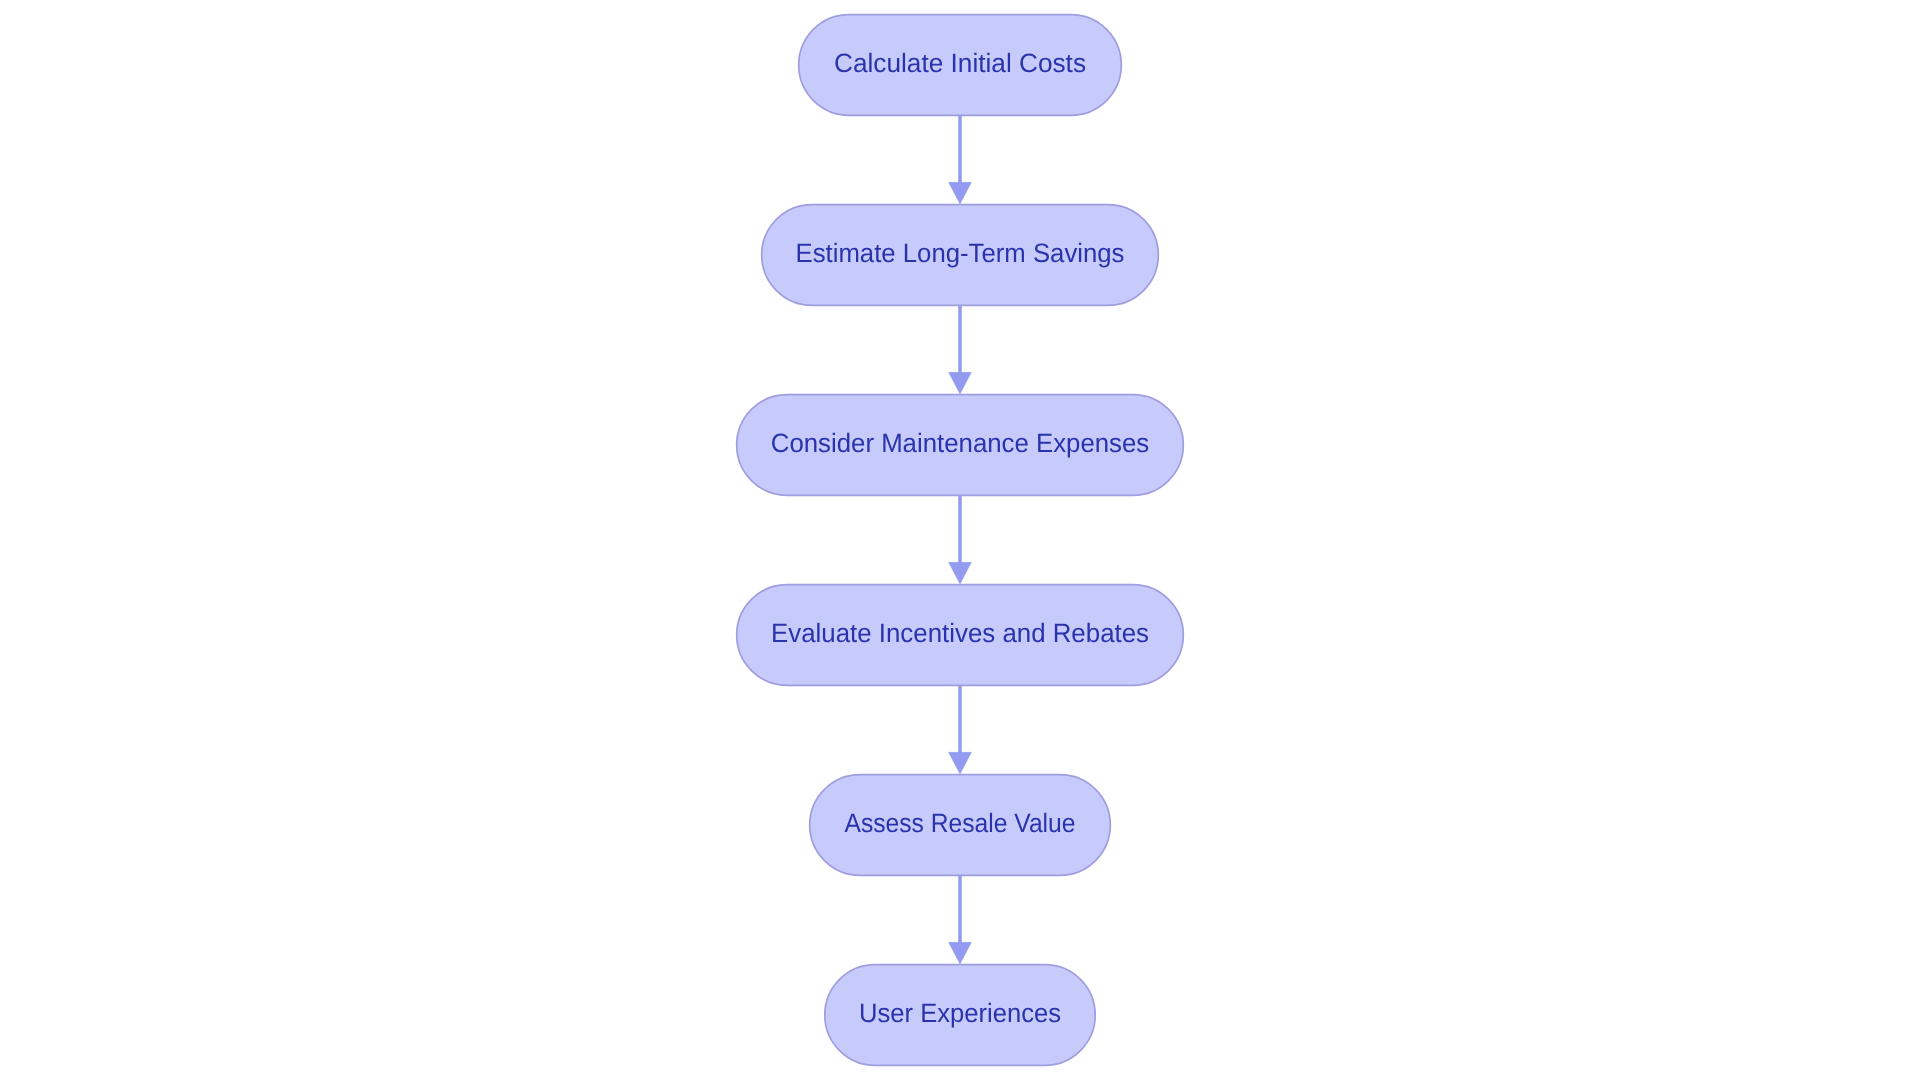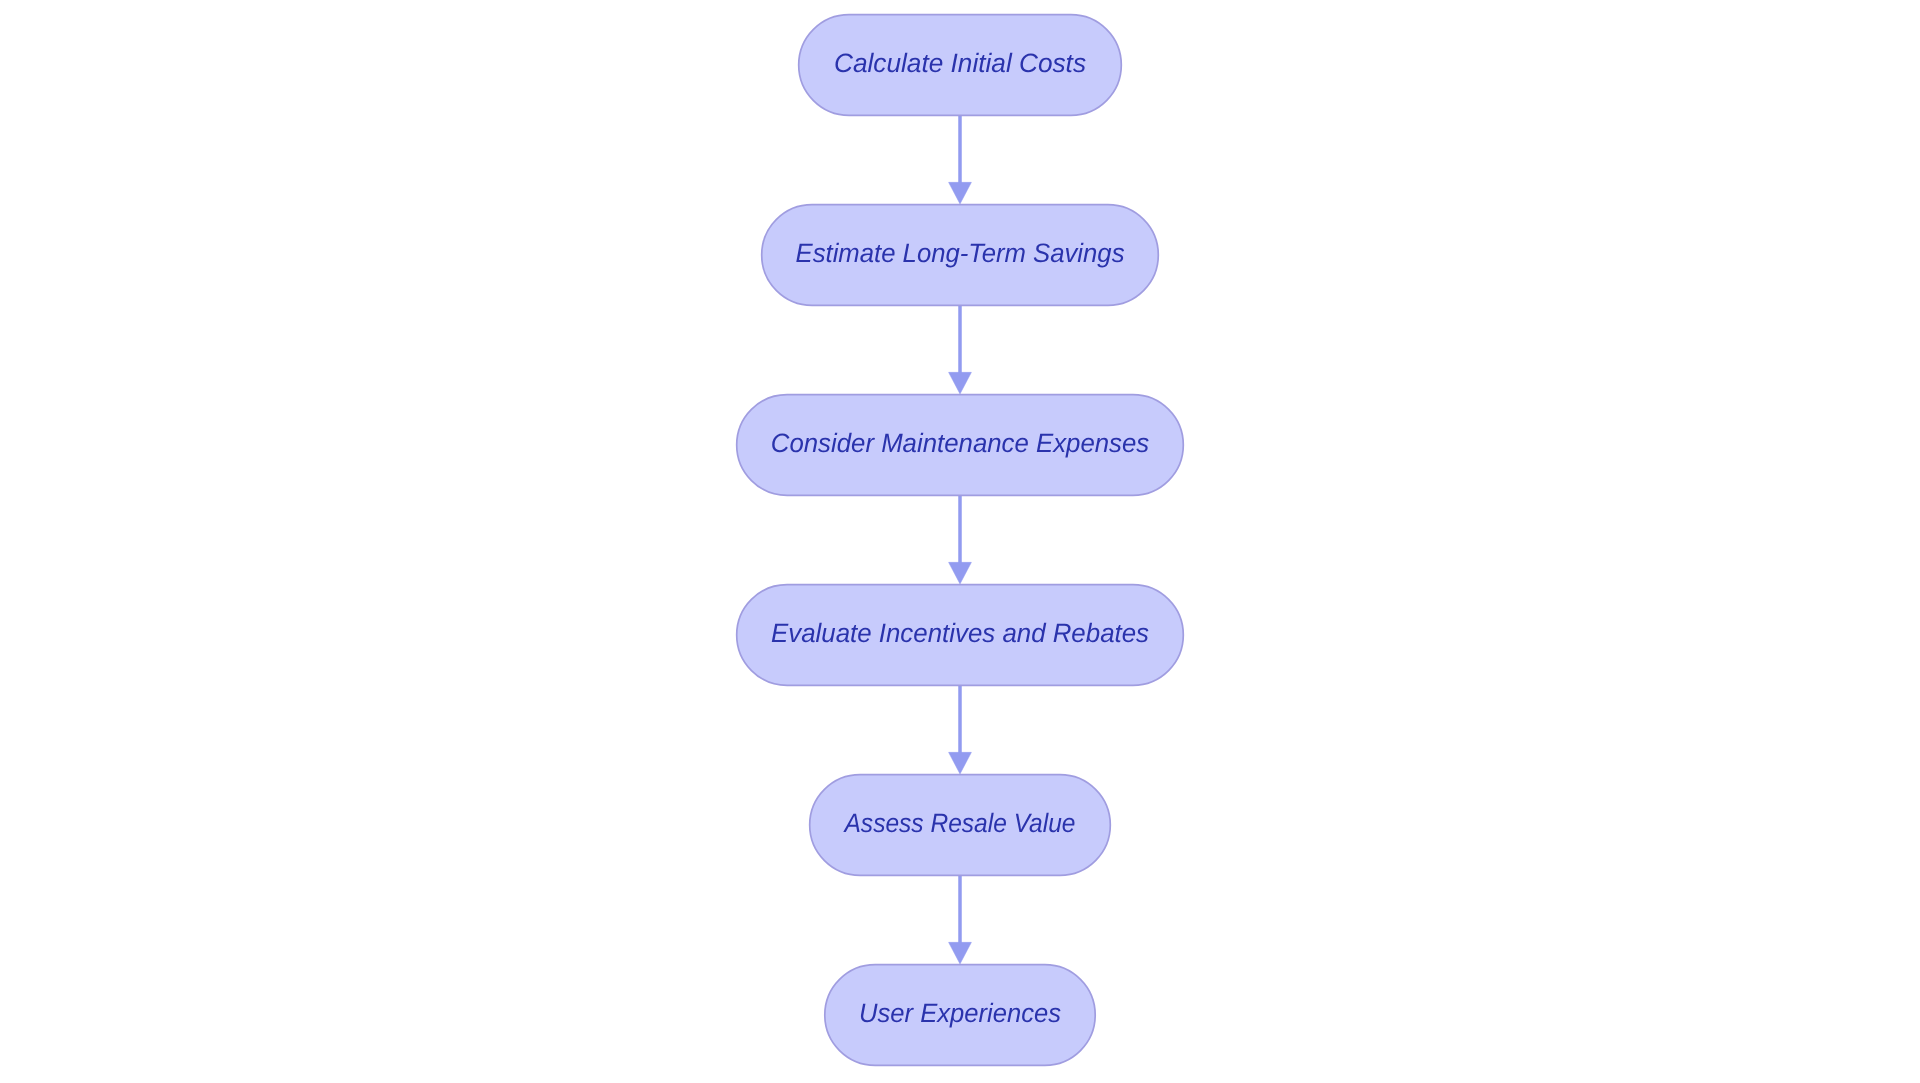--- a/index.html
+++ b/index.html
@@ -1,18 +1,18 @@
 <!DOCTYPE html>
 <html><head>
 <meta charset="utf-8">
 <style>
   html,body{margin:0;padding:0;background:#ffffff;}
   body{width:1920px;height:1083px;overflow:hidden;
        font-family:"Liberation Sans",sans-serif;}
-  #stage{position:relative;width:1560px;height:1083px;background:#ffffff;overflow:hidden;font-style:italic;}
+  #stage{position:relative;width:1560px;height:1083px;background:#ffffff;overflow:hidden;}
   svg{display:block;}
   .node-label{font-family:"Liberation Sans",sans-serif;font-size:26.5px;
               fill:#2A33AC;-webkit-font-smoothing:antialiased;
               text-rendering:geometricPrecision;will-change:transform;}
 </style>
 </head>
 <body>
 
 <div id="stage">
 <svg width="1920" height="1083" viewBox="0 0 1920 1083">

